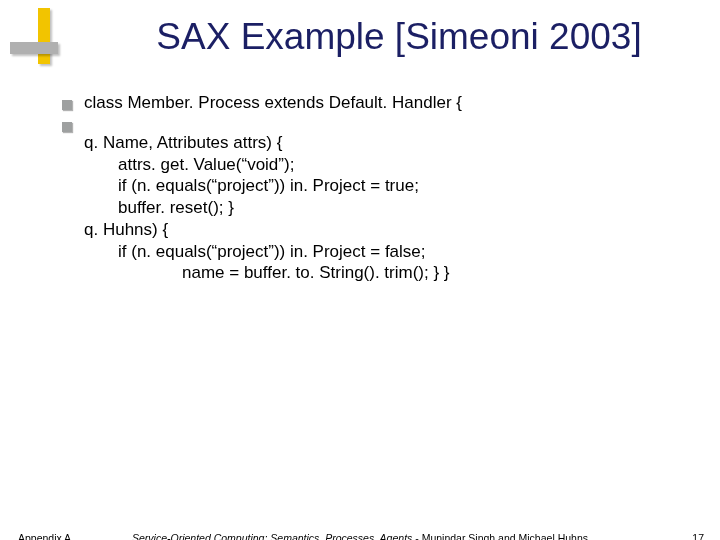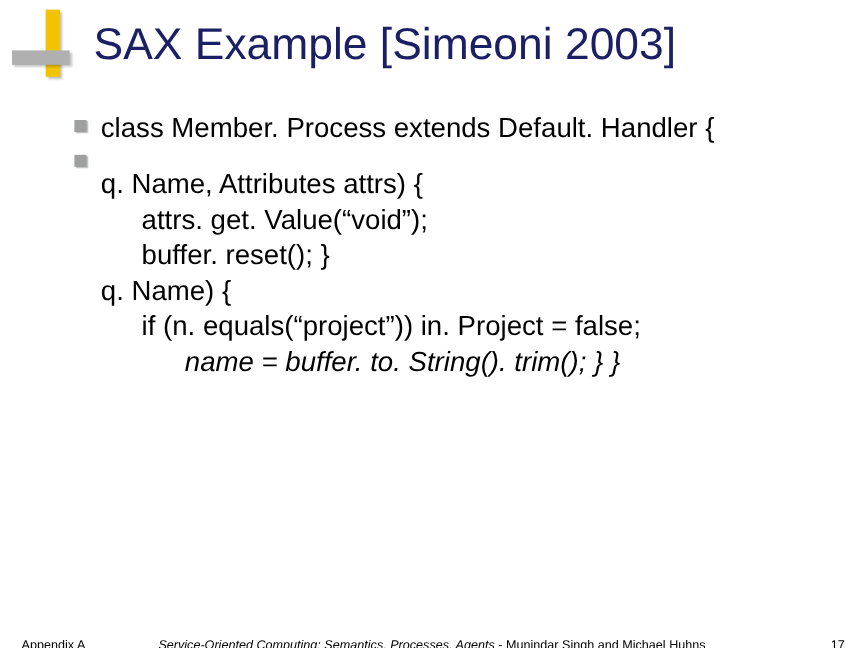--- a/index.html
+++ b/index.html
@@ -39,24 +39,25 @@
     background: #b0b0b0;
     box-shadow: 2px 2px 2px rgba(0,0,0,0.25);
   }
   .title {
     font-size: 37px;
     color: #1b1f64;
     margin: 0 0 0 78px;
     font-weight: 400;
     letter-spacing: 0px;
     white-space: nowrap;
+    text-align: center;
   }
   .body {
     margin: 34px 60px 0 62px;
-    font-size: 23px;
+    font-size: 17px;
     line-height: 1.28;
     color: #000;
   }
   .bullet-line {
     display: flex;
     align-items: flex-start;
   }
   .bullet {
     width: 10px;
     height: 10px;
@@ -67,21 +68,21 @@
     flex-shrink: 0;
   }
   .bullet-hidden {
     width: 10px;
     margin-right: 12px;
     flex-shrink: 0;
   }
   .c1 { margin-left: 0; }
   .c2 { }
   .c3 { margin-left: 34px; }
-  .c4 { margin-left: 70px; font-style: italic; }
+  .c4 { margin-left: 98px; }
   .footer {
     position: absolute;
     bottom: 8px;
     left: 0;
     width: 100%;
     color: #000;
     font-size: 10.5px;
   }
   .footer-left {
     position: absolute;
@@ -122,25 +123,29 @@
   <div class="bullet-line">
     <span class="bullet-hidden"></span>
     <span class="c2">q. Name, Attributes attrs) {</span>
   </div>
   <div class="bullet-line">
     <span class="bullet-hidden"></span>
     <span class="c3">attrs. get. Value(“void”);</span>
   </div>
   <div class="bullet-line">
     <span class="bullet-hidden"></span>
+    <span class="c3">if (n. equals(“project”)) in. Project = true;</span>
+  </div>
+  <div class="bullet-line">
+    <span class="bullet-hidden"></span>
     <span class="c3">buffer. reset(); }</span>
   </div>
   <div class="bullet-line">
     <span class="bullet-hidden"></span>
-    <span class="c2">q. Name) {</span>
+    <span class="c2">q. Huhns) {</span>
   </div>
   <div class="bullet-line">
     <span class="bullet-hidden"></span>
     <span class="c3">if (n. equals(“project”)) in. Project = false;</span>
   </div>
   <div class="bullet-line">
     <span class="bullet-hidden"></span>
     <span class="c4">name = buffer. to. String(). trim(); } }</span>
   </div>
 </div>

